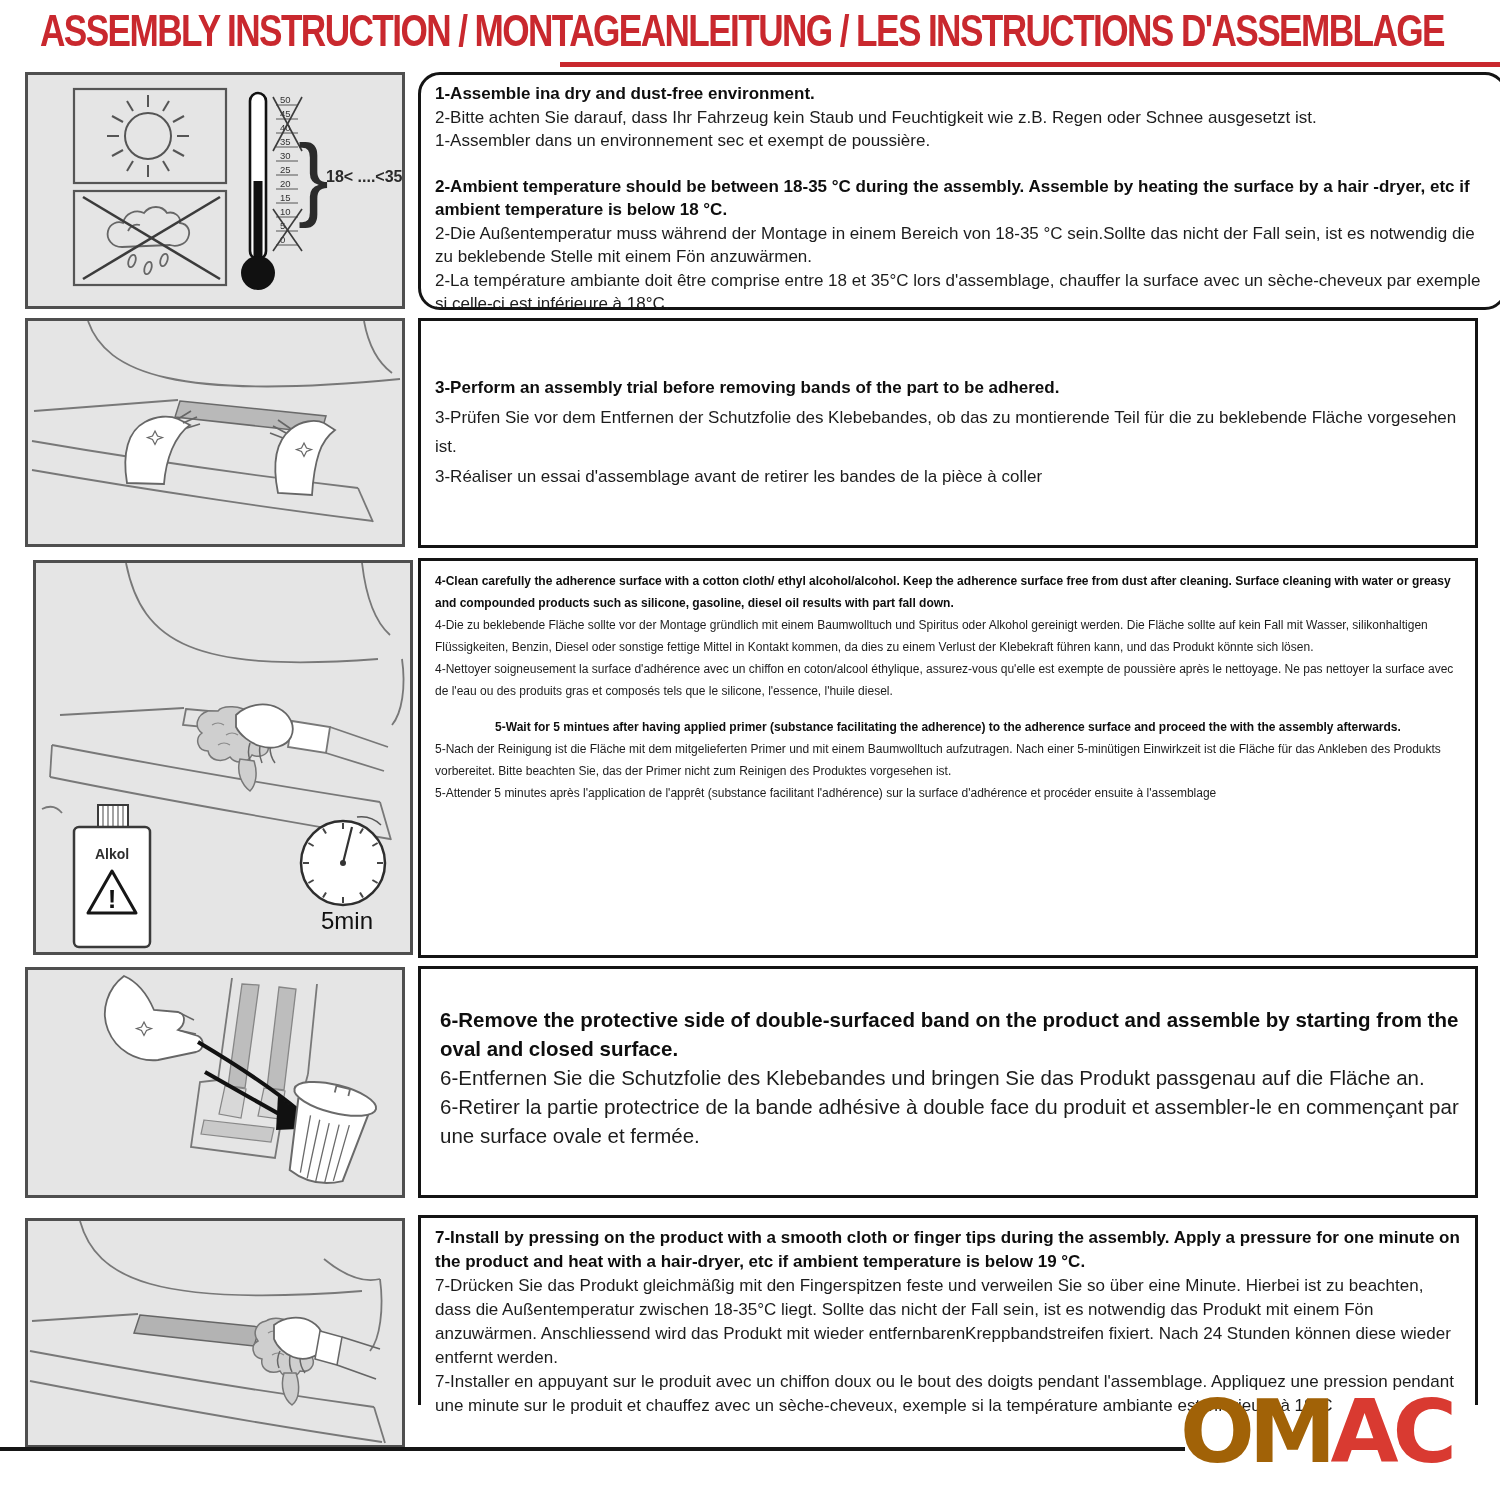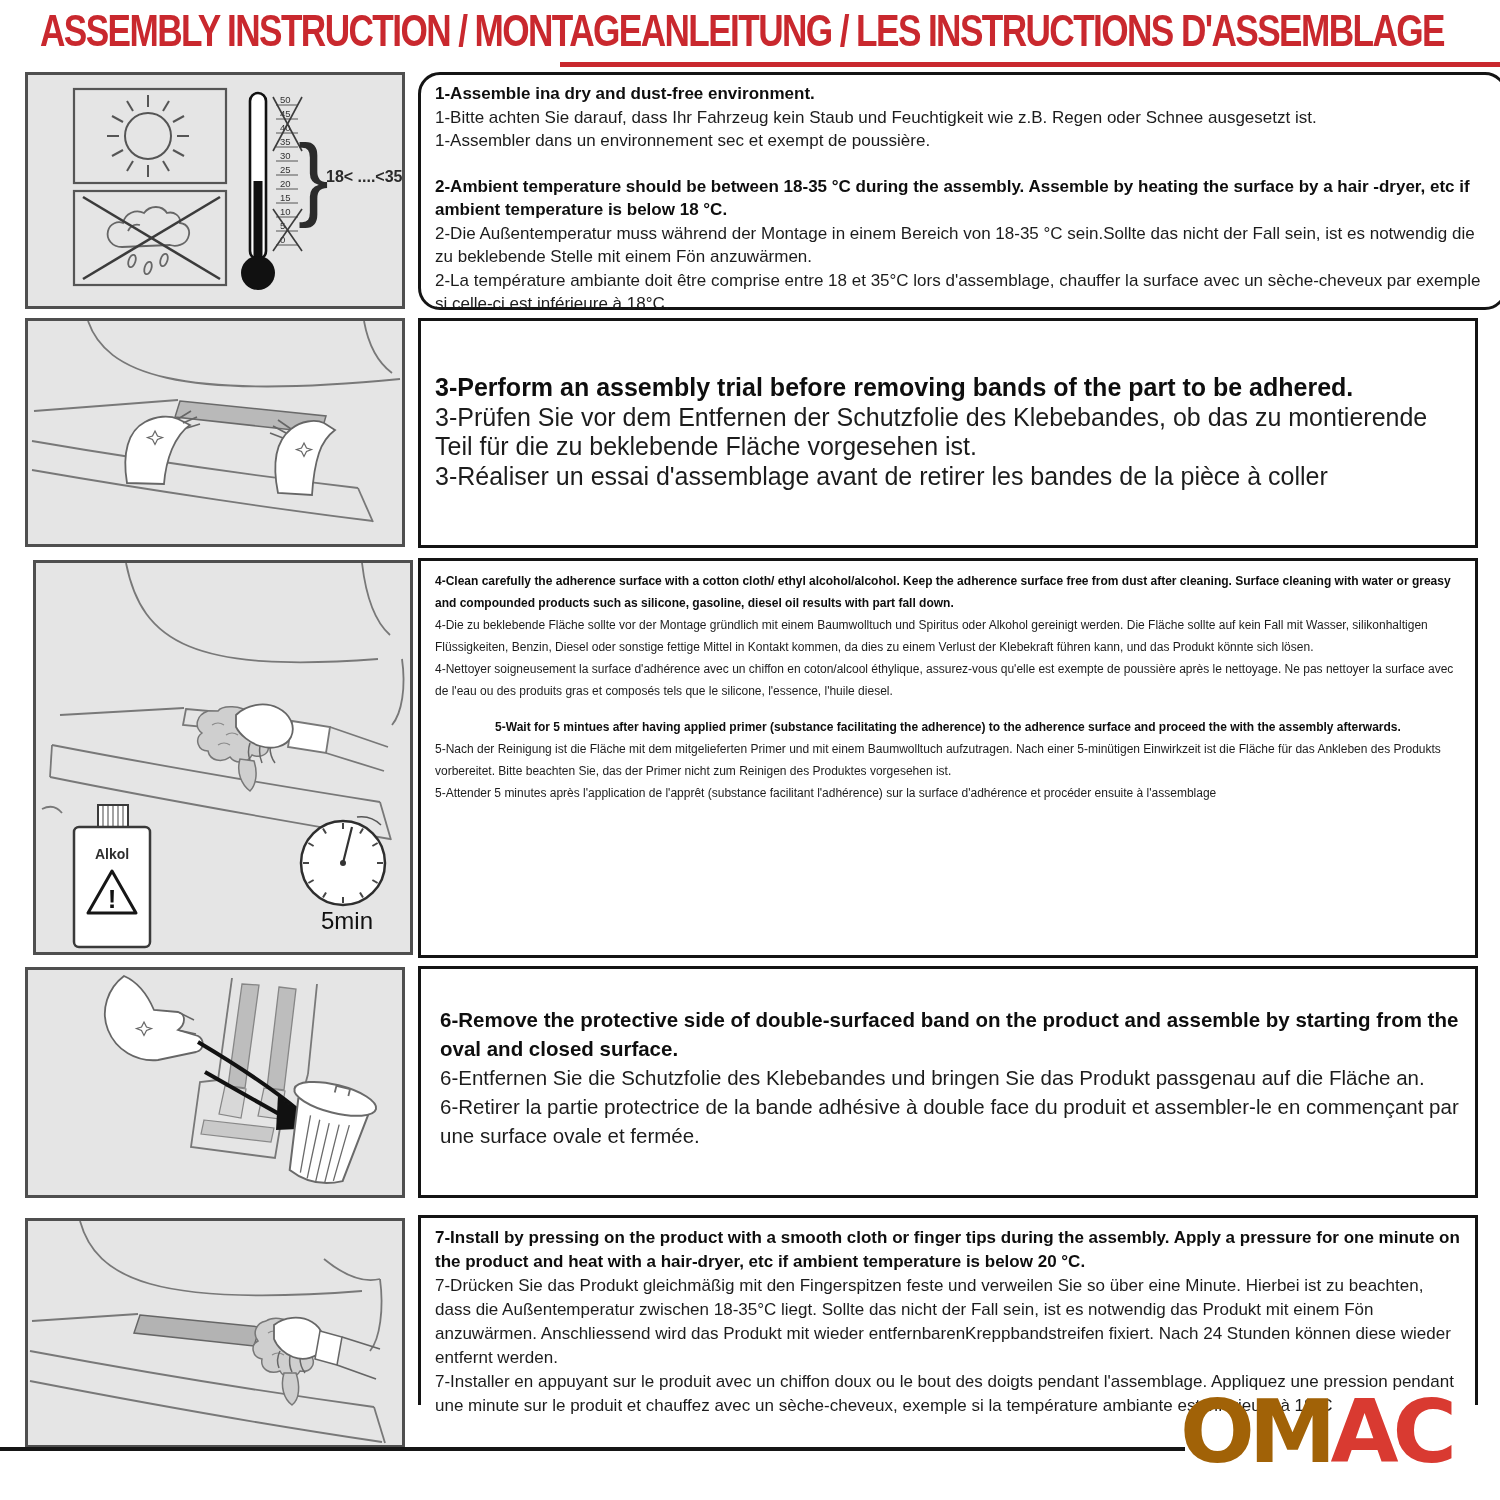--- a/index.html
+++ b/index.html
@@ -7,21 +7,21 @@
   .page{position:absolute;inset:0;background:#fff;}
   .title{position:absolute;left:40px;top:6px;font-size:44px;font-weight:bold;color:#c9282e;
          letter-spacing:-2px;white-space:nowrap;transform:scaleX(0.80);transform-origin:0 0;}
   .title-rule{position:absolute;top:62px;left:560px;width:940px;height:5px;background:#c9282e;}
   .illus{position:absolute;border:3px solid #4f4f4f;background:#e5e5e5;box-sizing:border-box;}
   .tbox{position:absolute;border:3px solid #141414;background:#fff;box-sizing:border-box;overflow:visible;}
   .tbox p{margin:0;color:#1c1c1c;}
   .tbox p.b{font-weight:bold;color:#0e0e0e;}
   .tbox p.gap{margin-top:22px;}
   .sec1{padding:7px 14px 0 14px;font-size:17px;line-height:23.5px;}
-  .sec2{padding:52px 16px 11px 14px;font-size:25px;line-height:29.5px;}
+  .sec2{padding:52px 16px 11px 14px;font-size:17px;line-height:29.5px;}
   .sec3{padding:9px 14px 0 14px;font-size:12px;line-height:22px;}
   .sec3 p.gap{margin-top:14px;text-align:center;}
   .sec4{padding:36px 16px 0 14px;font-size:20.5px;line-height:29px;}
   .sec5{padding:8px 14px 0 14px;font-size:17px;line-height:24px;border-bottom:none;}
   .bottom-rule{position:absolute;top:1447px;left:0;width:1185px;height:4px;background:#161616;}
   .logo{position:absolute;left:1180px;top:1388px;font-family:"DejaVu Sans",sans-serif;
         font-weight:bold;font-size:88px;line-height:1;letter-spacing:-6px;white-space:nowrap;}
   .logo .lk{color:#a16207;text-align:center;}
   .logo .lr{color:#d93a31;}
   svg text{font-family:"Liberation Sans",sans-serif;}
@@ -105,21 +105,21 @@
           <line x1="245" y1="134" x2="274" y2="176"></line>
             <line x1="274" y1="134" x2="245" y2="176"></line>
         </g>
       </g>
       <text x="270" y="134" font-size="92" font-weight="400" fill="#2b2b2b">}</text>
       <text x="298" y="107" font-size="16" font-weight="bold" fill="#2b2b2b">18&lt; ....&lt;35 C</text>
     </svg>
   </div>
   <div class="tbox sec1" style="left:418px;top:72px;width:1089px;height:238px;border-radius:22px;">
       <p class="para b">1-Assemble ina dry and dust-free environment.</p>
-      <p class="para r">1-Bitte achten Sie darauf, dass Ihr Fahrzeug kein Staub und Feuchtigkeit wie z.B. Regen oder Schnee ausgesetzt ist.</p>
+      <p class="para r">2-Bitte achten Sie darauf, dass Ihr Fahrzeug kein Staub und Feuchtigkeit wie z.B. Regen oder Schnee ausgesetzt ist.</p>
       <p class="para r">1-Assembler dans un environnement sec et exempt de poussière.</p>
       <p class="para b gap">2-Ambient temperature should be between 18-35 °C  during the assembly. Assemble by heating the surface by a hair -dryer, etc if ambient temperature is below 18 °C.</p>
       <p class="para r">2-Die Außentemperatur muss während der Montage in einem Bereich von 18-35 °C  sein.Sollte das nicht der Fall sein, ist es notwendig die zu beklebende Stelle mit einem Fön anzuwärmen.</p>
       <p class="para r">2-La température ambiante doit être comprise entre 18 et 35°C lors d'assemblage, chauffer la surface avec un sèche-cheveux par exemple si celle-ci est inférieure à 18°C.</p>
     </div>
 
   <div class="illus" style="left:25px;top:318px;width:380px;height:229px;">
     <svg width="374" height="223" viewBox="0 0 374 223">
       <g stroke="#787878" stroke-width="1.8" fill="none">
         <path d="M 60,0 C 78,52 148,80 372,58"></path>
@@ -268,21 +268,21 @@
       </g>
       <g stroke="#666" fill="#fff">
         <path d="M 246,104 C 256,96 272,94 284,101 C 294,107 298,118 294,128 C 289,137 276,140 265,136 C 257,133 249,126 246,118 Z" stroke-width="1.8"></path>
         <path d="M 252,130 C 249,136 249,142 251,147 M 262,135 C 261,141 262,147 264,151 M 272,137 C 272,143 274,148 277,152" stroke-width="1.5" fill="none"></path>
         <polygon points="292,110 314,116 309,144 287,138" stroke-width="1.5"></polygon>
         <path d="M 314,116 L 352,128 M 309,144 L 348,158" stroke-width="1.8" fill="none"></path>
       </g>
     </svg>
   </div>
   <div class="tbox sec5" style="left:418px;top:1215px;width:1060px;height:190px;">
-      <p class="para b">7-Install by pressing on the product with a smooth cloth or finger tips during the assembly. Apply a pressure for one minute on the product and heat with a hair-dryer, etc if ambient temperature is below 20 °C.</p>
+      <p class="para b">7-Install by pressing on the product with a smooth cloth or finger tips during the assembly. Apply a pressure for one minute on the product and heat with a hair-dryer, etc if ambient temperature is below 19 °C.</p>
       <p class="para r">7-Drücken Sie das Produkt gleichmäßig mit den Fingerspitzen feste und verweilen Sie so über eine Minute. Hierbei ist zu beachten, dass die Außentemperatur zwischen 18-35°C liegt. Sollte das nicht der Fall sein, ist es notwendig das Produkt mit einem Fön anzuwärmen. Anschliessend wird das Produkt mit wieder entfernbarenKreppbandstreifen fixiert. Nach 24 Stunden können diese wieder entfernt werden.</p>
       <p class="para r">7-Installer en appuyant sur le produit avec un chiffon doux ou le bout des doigts pendant l'assemblage. Appliquez une pression pendant une minute sur le produit et chauffez avec un sèche-cheveux, exemple si la température ambiante est inférieure à 18°C</p>
     </div>
 
   <div class="bottom-rule"></div>
   <div class="logo"><span class="lk">OM</span><span class="lr">AC</span></div>
 
 </div>
 
 </body></html>

